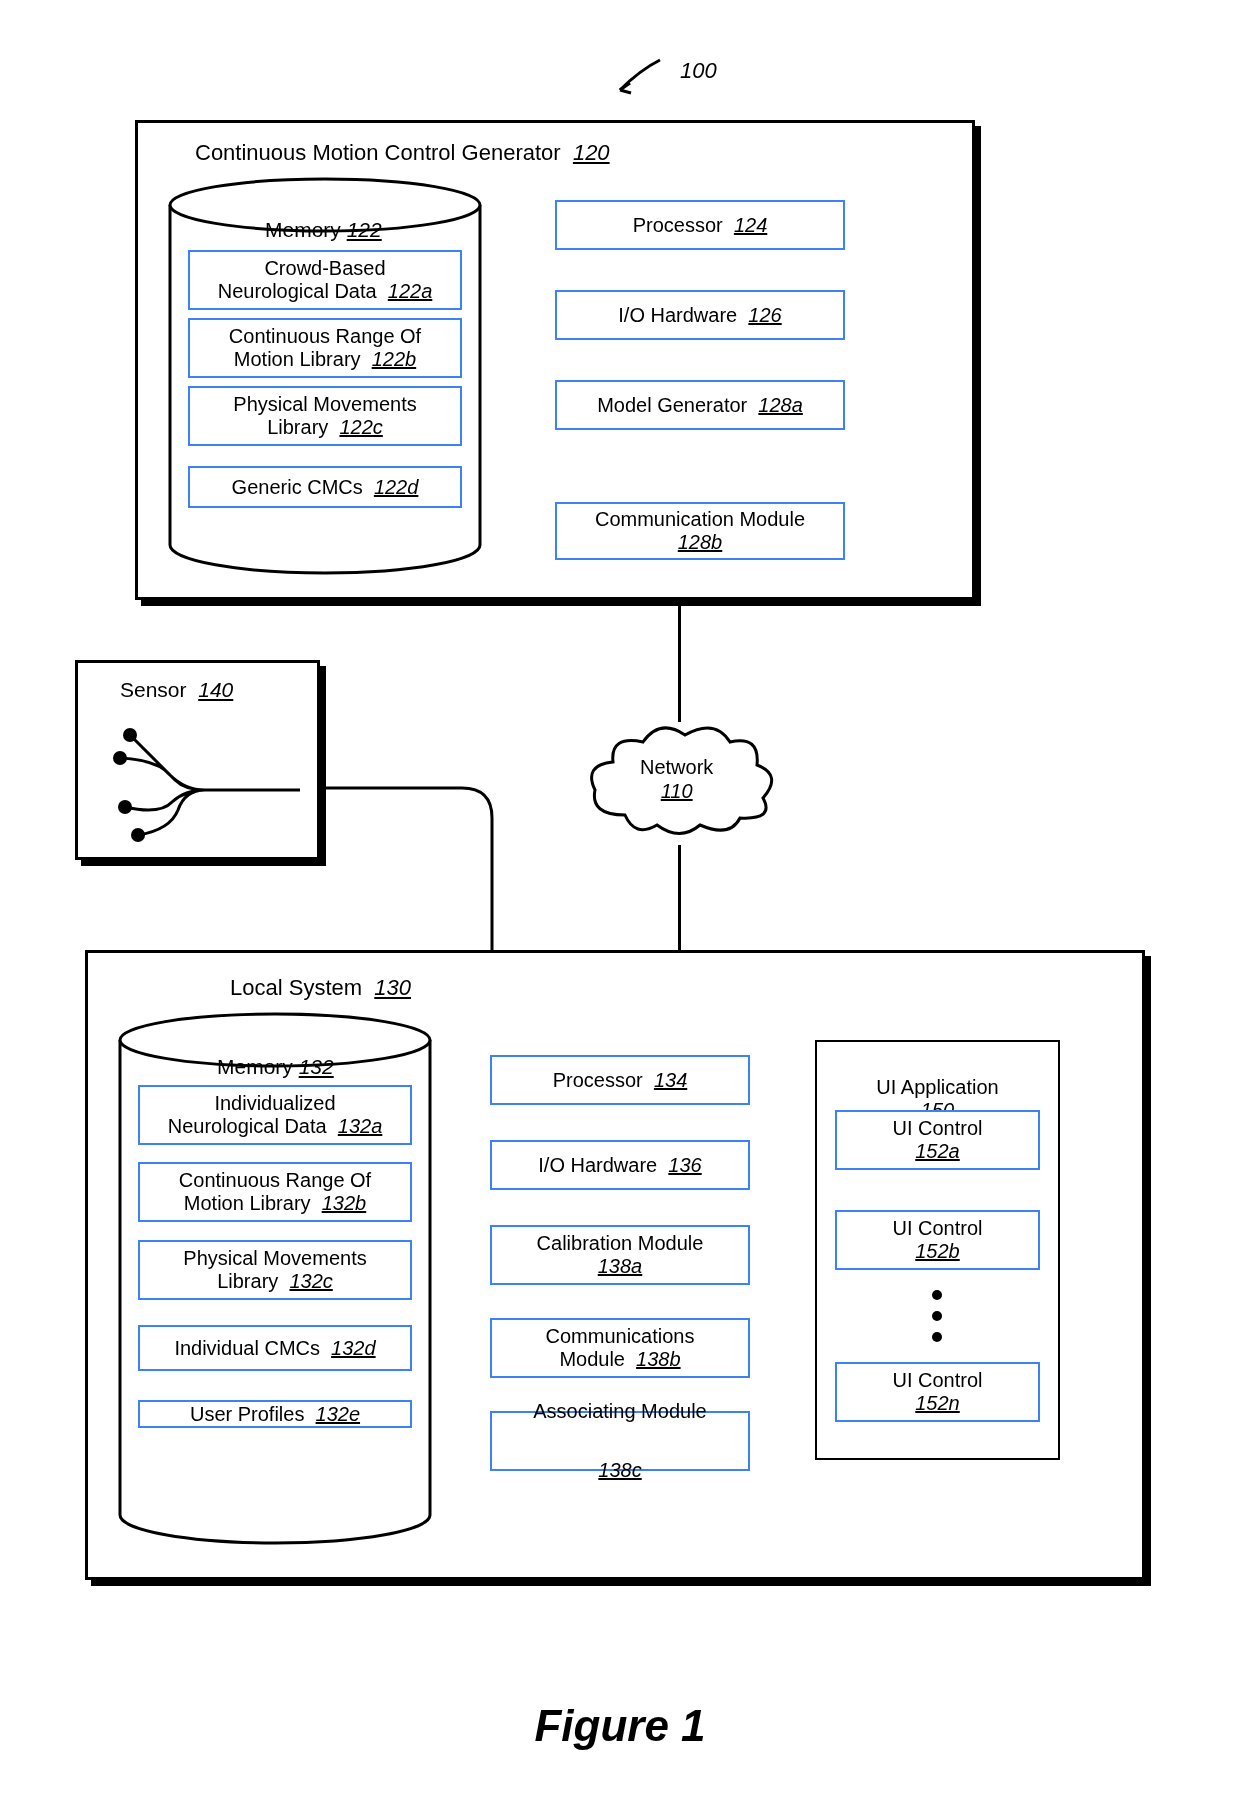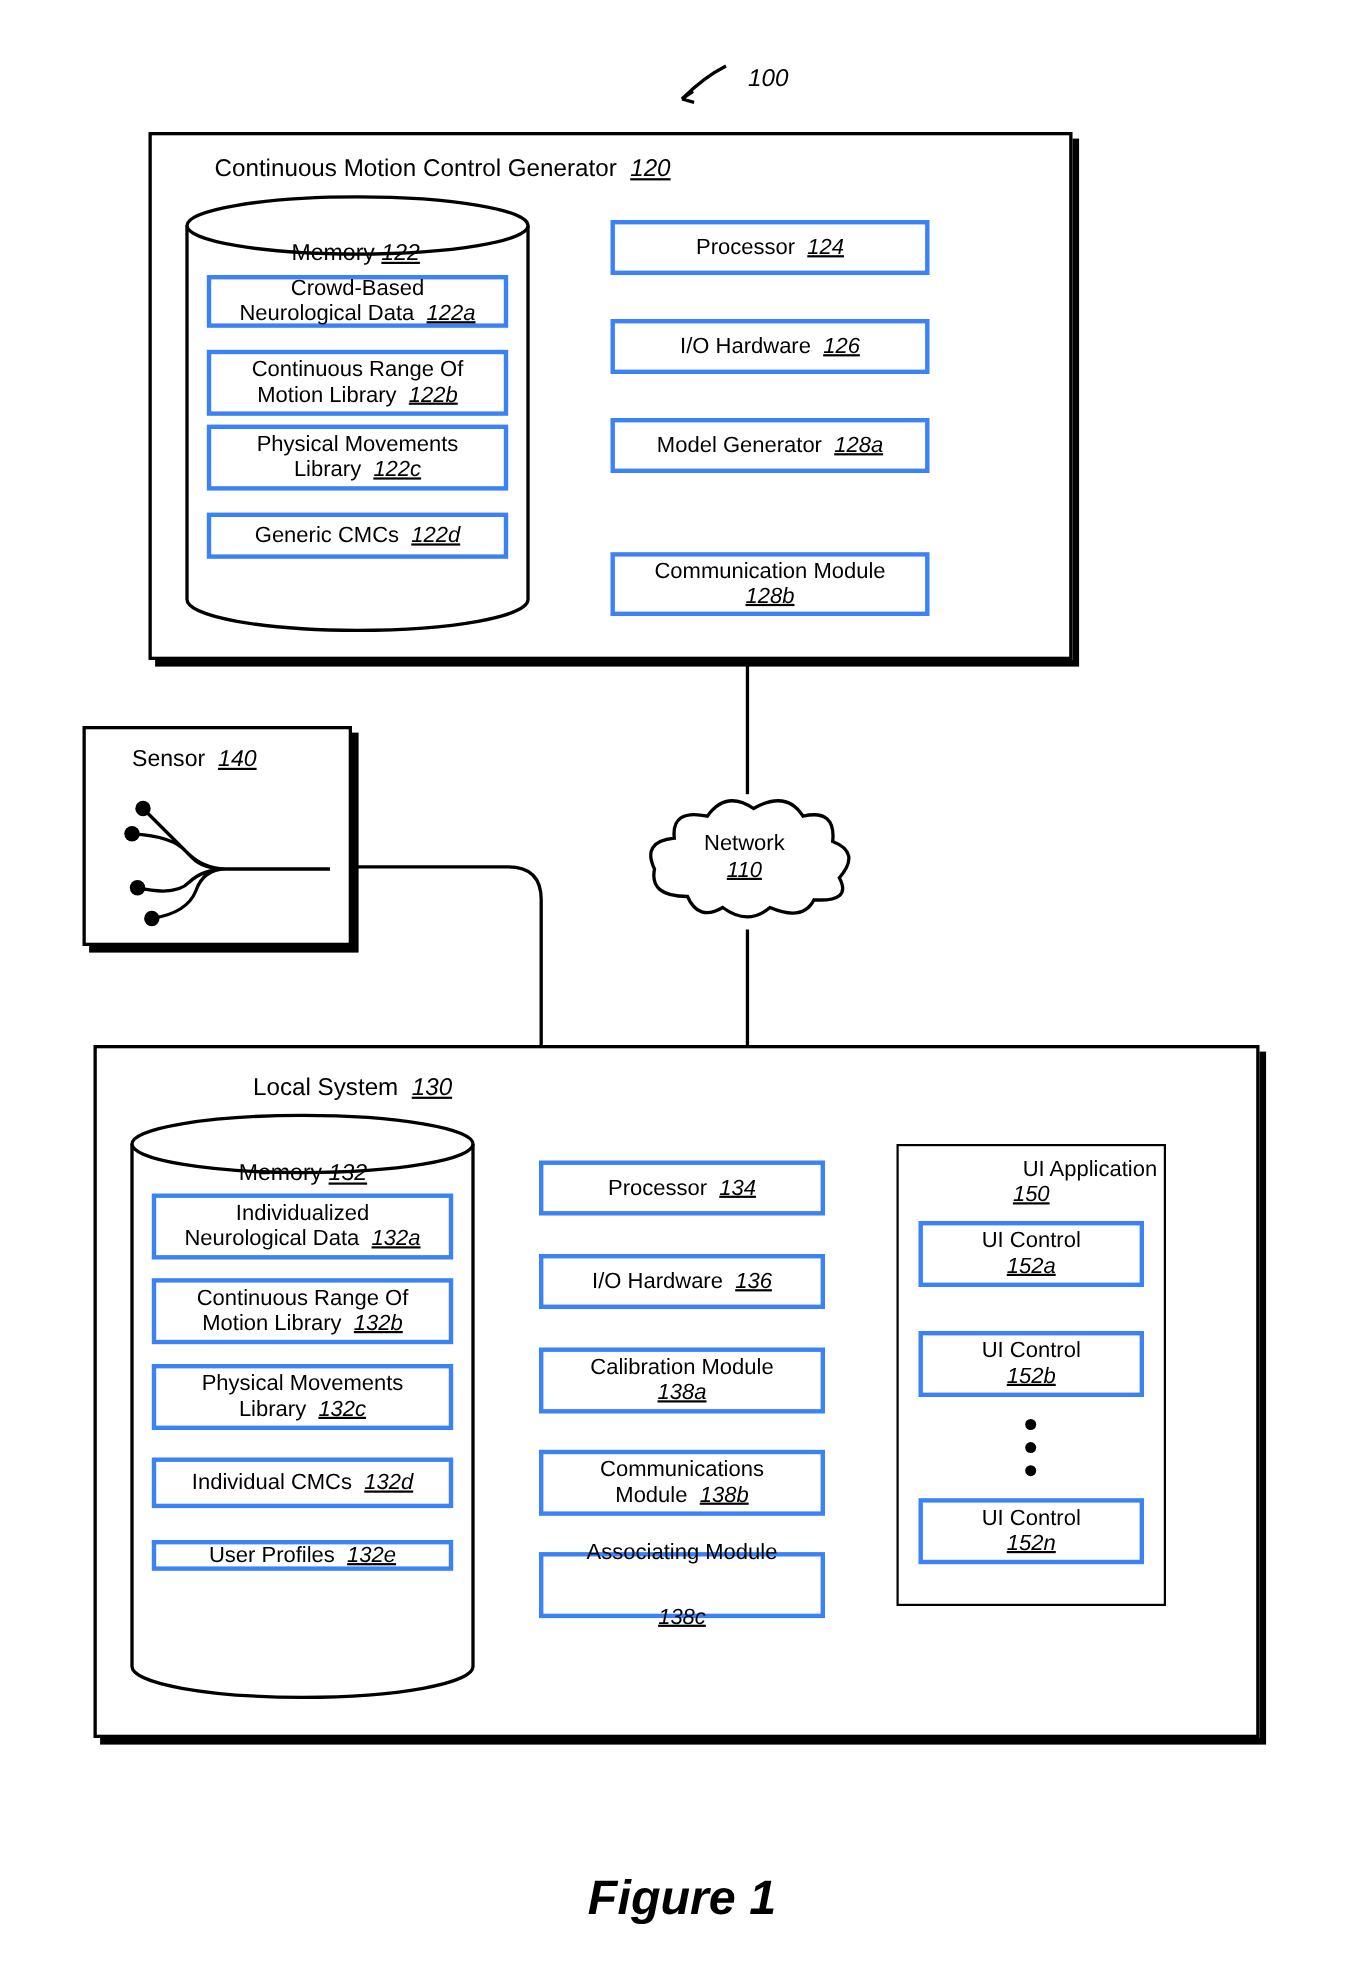--- a/index.html
+++ b/index.html
@@ -13,21 +13,21 @@
     color: #000;
   }
   .abs { position: absolute; }
   .ref-num { text-decoration: underline; font-style: italic; }
   .shadow-box {
     border: 3px solid #000;
     box-shadow: 6px 6px 0 #000;
     background: #fff;
   }
   .inner-box {
-    border: 4px solid #3b82f6;
+    border: 2px solid #3b82f6;
     background: #fff;
     text-align: center;
     display: flex;
     flex-direction: column;
     justify-content: center;
     align-items: center;
     padding: 4px 6px;
     line-height: 1.15;
   }
   .ui-box {
@@ -71,21 +71,21 @@
 </div>
 
 <svg class="abs" style="left:160px; top:175px;" width="330" height="405">
   <path d="M10 30 L10 370 A 155 28 0 0 0 320 370 L320 30" stroke="#000" stroke-width="3" fill="#fff"></path>
   <ellipse cx="165" cy="30" rx="155" ry="26" stroke="#000" stroke-width="3" fill="#fff"></ellipse>
 </svg>
 <div class="abs" style="left:265px; top:218px; font-size:21px;">
   <span>Memory</span>&nbsp;<span class="ref-num">122</span>
 </div>
 
-<div class="abs inner-box" style="left:188px; top:250px; width:274px; height:48px;">
+<div class="abs inner-box" style="left:188px; top:250px; width:274px; height:60px;">
   <div><span>Crowd-Based</span></div>
   <div><span>Neurological Data</span>&nbsp;&nbsp;<span class="ref-num">122a</span></div>
 </div>
 <div class="abs inner-box" style="left:188px; top:318px; width:274px; height:60px;">
   <div><span>Continuous Range Of</span></div>
   <div><span>Motion Library</span>&nbsp;&nbsp;<span class="ref-num">122b</span></div>
 </div>
 <div class="abs inner-box" style="left:188px; top:386px; width:274px; height:60px;">
   <div><span>Physical Movements</span></div>
   <div><span>Library</span>&nbsp;&nbsp;<span class="ref-num">122c</span></div>
@@ -180,21 +180,21 @@
 <div class="abs inner-box" style="left:490px; top:1318px; width:260px; height:60px;">
   <div><span>Communications</span></div>
   <div><span>Module</span>&nbsp;&nbsp;<span class="ref-num">138b</span></div>
 </div>
 <div class="abs inner-box" style="left:490px; top:1411px; width:260px; height:60px;gap:36px;">
   <div><span>Associating Module</span></div>
   <div><span class="ref-num">138c</span></div>
 </div>
 
 <div class="abs ui-box" style="left:815px; top:1040px; width:245px; height:420px; display:block; padding-top:10px;">
-  <div style="text-align:right;"><span>UI Application</span></div>
+  <div style="text-align:center;margin-top:24px;"><span>UI Application</span></div>
   <div style="text-align:center;"><span class="ref-num">150</span></div>
 </div>
 <div class="abs inner-box" style="left:835px; top:1110px; width:205px; height:60px;">
   <div><span>UI Control</span></div>
   <div><span class="ref-num">152a</span></div>
 </div>
 <div class="abs inner-box" style="left:835px; top:1210px; width:205px; height:60px;">
   <div><span>UI Control</span></div>
   <div><span class="ref-num">152b</span></div>
 </div>

